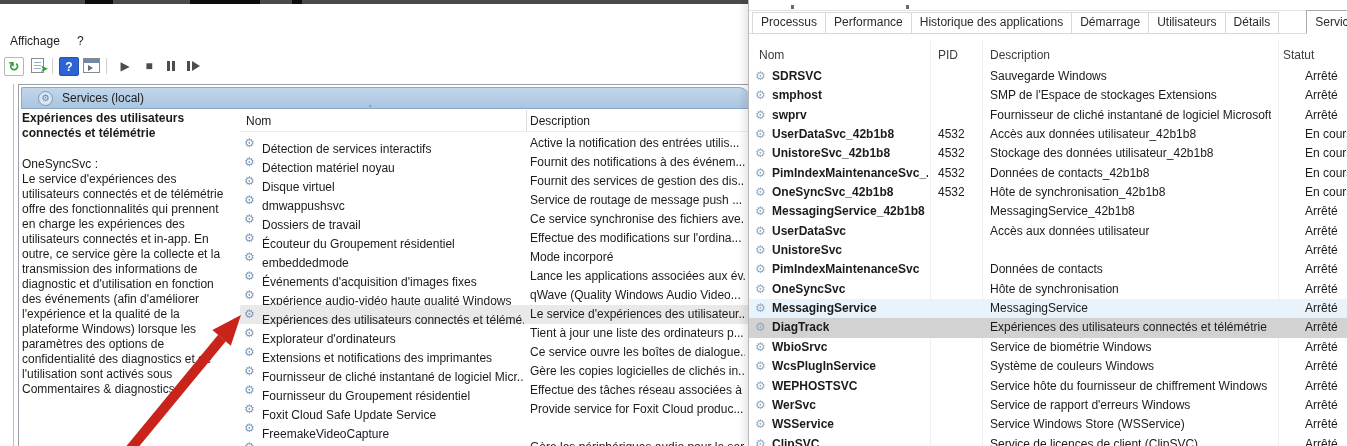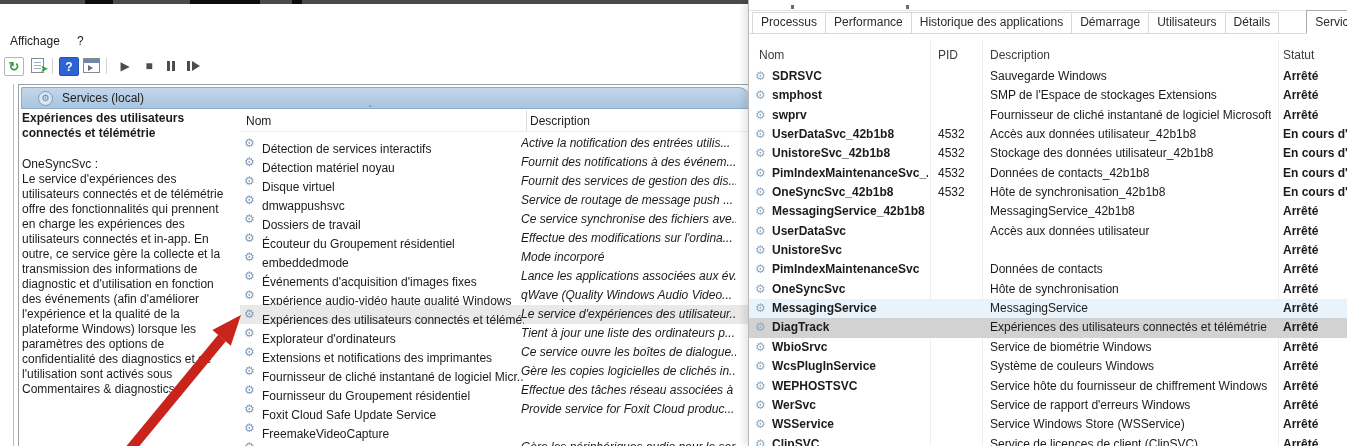--- a/index.html
+++ b/index.html
@@ -44,21 +44,21 @@
   .lh-col{position:absolute;top:112px;line-height:18px;color:#1b1b1b;}
   #sort-caret{position:absolute;left:368px;top:104px;font-size:9px;color:#777;font-family:"DejaVu Sans",sans-serif;}
   .lh-underline{position:absolute;left:240px;top:131px;width:508px;height:1px;background:#ececec;}
   .lh-sep{position:absolute;left:526px;top:110px;width:1px;height:21px;background:#dcdcdc;}
 
   #svc-rows{position:absolute;left:240px;top:134px;width:508px;height:312px;overflow:hidden;}
   .svc-row{position:relative;height:19px;}
   .svc-row.selected{background:#e9e9e9;}
   .svc-row .gear{position:absolute;left:4px;top:1px;font-size:12px;line-height:17px;color:#7e9cba;font-family:"DejaVu Sans",sans-serif;}
   .svc-row .nm{position:absolute;left:22px;top:6px;line-height:19px;white-space:nowrap;max-width:262px;overflow:hidden;}
-  .svc-row .ds{position:absolute;left:281px;top:0;line-height:19px;white-space:nowrap;max-width:215px;overflow:hidden;font-style:italic;}
+  .svc-row .ds{position:absolute;left:290px;top:0;line-height:19px;white-space:nowrap;max-width:215px;overflow:hidden;}
 
   #arrow-svg{position:absolute;left:0;top:0;width:748px;height:446px;pointer-events:none;z-index:6;}
 
   
   #tm-win{position:absolute;left:748px;top:0;width:599px;height:446px;background:#fff;border-left:1px solid #b9b9b9;box-shadow:-4px 0 7px rgba(0,0,0,0.10);overflow:hidden;z-index:10;}
   .tm-topline{position:absolute;left:0;top:10px;width:599px;height:1px;background:#e3e3e3;}
   .menu-sliver{position:absolute;top:5px;width:3px;height:4px;background:#6a6a6a;}
   #tm-tabs{position:absolute;left:3px;top:12px;display:flex;align-items:flex-end;z-index:2;}
   .tab{border:1px solid #d9d9d9;background:#fff;color:#2b2b2b;padding:2px 8px 3px 8px;margin-right:-1px;height:15px;line-height:15px;white-space:nowrap;cursor:default;}
   .tab.active{position:relative;border-color:#ababab;border-bottom:1px solid #fff;padding-top:4px;margin-top:-3px;z-index:3;margin-left:28px;}
@@ -69,21 +69,21 @@
 
   #tm-rows{position:absolute;left:0;top:67px;width:599px;height:379px;overflow:hidden;}
   .tm-row{position:relative;height:19.35px;}
   .tm-row.hover{background:var(--hover-blue,#e8f3fc);}
   .tm-row.selected{background:var(--selected-gray,#d2d2d2);}
   .tm-row span{position:absolute;top:0;line-height:19px;white-space:nowrap;overflow:hidden;}
   .tm-row .gear{left:6px;top:1px;font-size:12px;line-height:17px;color:#93a9bd;font-family:"DejaVu Sans",sans-serif;}
   .tm-row .nm{left:23px;max-width:156px;font-weight:bold;}
   .tm-row .pid{left:189px;max-width:42px;}
   .tm-row .ds{left:241px;max-width:287px;}
-  .tm-row .st{left:534px;max-width:70px;font-weight:bold;}
+  .tm-row .st{left:556px;max-width:70px;}
 </style>
 </head>
 <body>
 
 <div id="stage">
 
   <div id="svc-win">
     <div class="top-strip">
       <span class="strip-seg" style="left:85px;width:28px;"></span>
       <span class="strip-seg" style="left:190px;width:70px;"></span>

